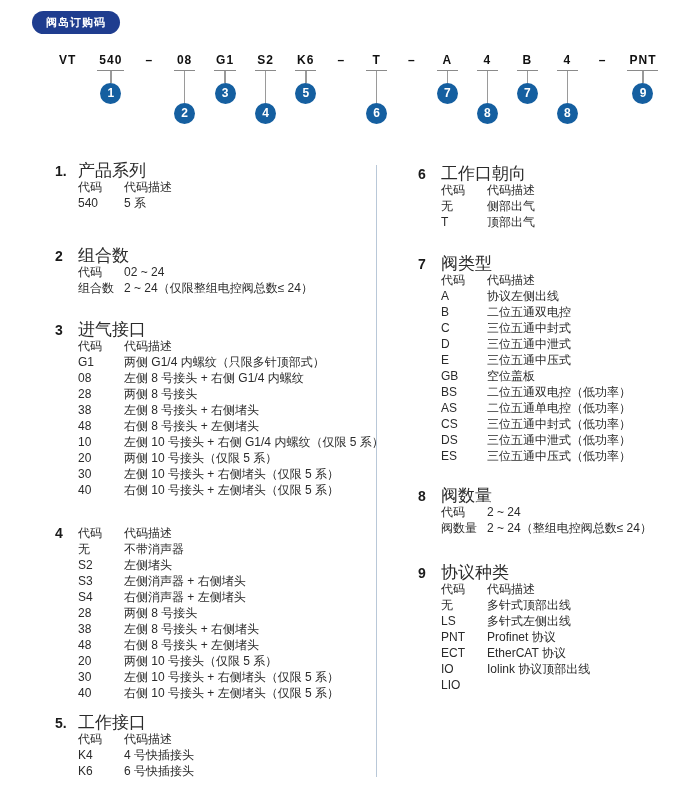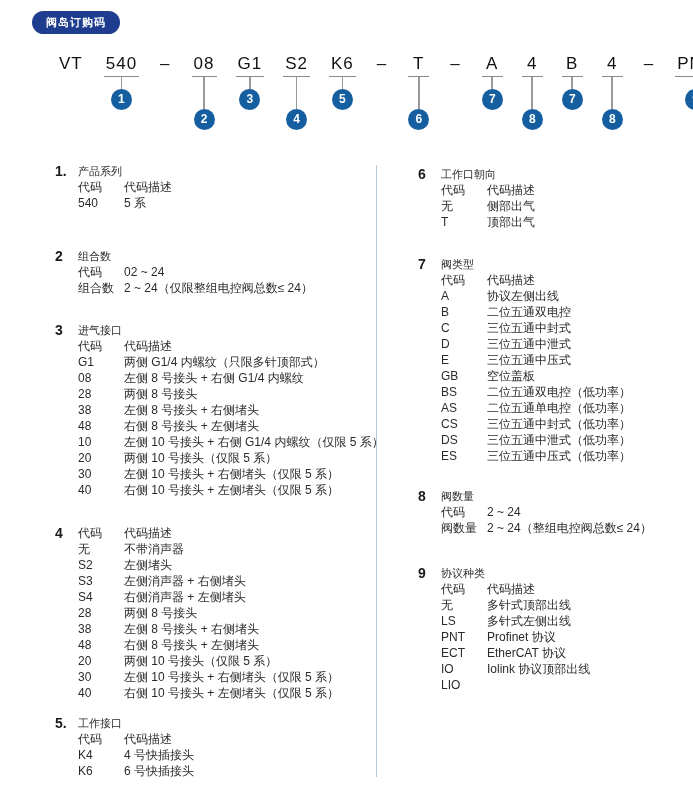--- a/index.html
+++ b/index.html
@@ -20,21 +20,21 @@
     padding:4px 14px; border-radius:14px;text-align:center;
   }
 
   
   .code-row {
     position:absolute; left:57px; top:54px;
     display:flex; align-items:flex-start; gap:19px;
   }
   .seg { display:flex; flex-direction:column; align-items:center; }
   .seg-text {
-    font-size:17px; font-weight:normal; color:#111111;
+    font-size:12px; font-weight:bold; color:#111111;
     letter-spacing:1px; line-height:1.15; padding:0 2px;
     white-space:nowrap;
   }
   .seg-underline { width:100%; height:0; border-top:1.5px solid #8a8a8a; margin-top:2px; }
   .drop { width:1.5px; background:#9a9a9a; }
   .drop.short { height:12px; }
   .drop.long  { height:32px; }
   .circle {
     width:21px; height:21px; border-radius:50%;
     background:#155fa0; color:#ffffff;
@@ -53,21 +53,21 @@
   .col { position:absolute; display:flex; flex-direction:column; }
   .col-left  { left:55px;  top:163px; width:318px; }
   .col-right { left:418px; top:166px; width:272px; }
 
   .section { display:flex; align-items:flex-start; }
   .sec-num {
     width:23px; flex:none;
     font-size:14px; font-weight:bold; color:#1a1a1a; line-height:16px;
   }
   .sec-body { flex:1; min-width:0; }
-  .sec-title { font-size:11px; line-height:16px; white-space:nowrap; }
+  .sec-title { font-size:17px; line-height:16px; white-space:nowrap; }
   .row {
     display:grid; grid-template-columns:46px 1fr;
     font-size:12px; line-height:16px; white-space:nowrap;
   }
 
   .col-left  > .section:nth-child(1) { margin-bottom:37px; }
   .col-left  > .section:nth-child(2) { margin-bottom:26px; }
   .col-left  > .section:nth-child(3) { margin-bottom:27px; }
   .col-left  > .section:nth-child(4) { margin-bottom:14px; }
   .col-right > .section:nth-child(1) { margin-bottom:26px; }

